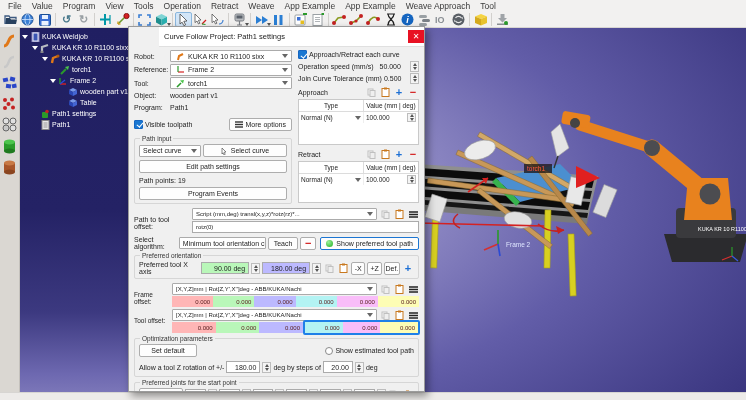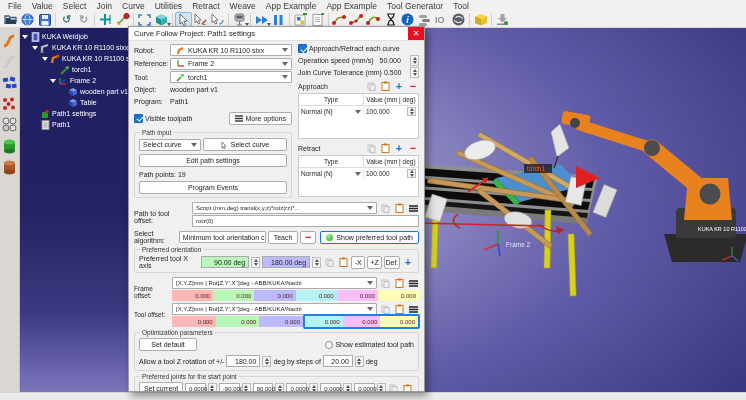--- a/index.html
+++ b/index.html
@@ -25,21 +25,21 @@
   .tree{position:absolute;left:20px;top:0;bottom:0;width:108px;background:linear-gradient(180deg,#201f62 0%,#242265 50%,#3c3980 78%,#6d68b0 95%,#7b76b8 100%);overflow:hidden;padding-top:3px;}
   .trow{display:flex;align-items:center;height:11px;color:#fff;font-size:7px;white-space:nowrap;}
   .tri{width:0;height:0;border-left:3.5px solid transparent;border-right:3.5px solid transparent;border-top:4.5px solid #fff;margin-right:2px;flex:none;}
   .tico{width:10px;height:10px;margin-right:2px;flex:none;display:flex;align-items:center;justify-content:center;}
   .viewport{position:absolute;left:128px;right:0;top:0;bottom:0;}
   .viewport svg{display:block;}
   .statusbar{position:absolute;left:0;right:0;bottom:0;height:8px;background:#edebe9;border-top:1px solid #d7d5d2;}
 
   
   .dialog{position:absolute;left:128px;top:26px;width:297px;height:366px;background:#f0f0f0;border:1px solid #9b9b9b;box-shadow:3px 4px 8px rgba(0,0,0,.4);z-index:10;font-size:7px;color:#1d1d1d;display:flex;flex-direction:column;}
-  .dtitle{height:14px;background:#fff;border-bottom:1px solid #e0e0e0;display:flex;align-items:center;padding-left:5px;font-size:7.5px;color:#222;flex:none;}
+  .dtitle{height:20px;background:#fff;border-bottom:1px solid #e0e0e0;display:flex;align-items:center;padding-left:5px;font-size:7.5px;color:#222;flex:none;margin-left:30px;}
   .dclose{margin-left:auto;width:16px;height:13px;background:#e81123;color:#fff;display:flex;align-items:center;justify-content:center;font-size:8px;line-height:8px;}
   .dbody{flex:1;padding:3px 5px 2px;overflow:hidden;display:flex;flex-direction:column;}
   .row{display:flex;align-items:center;gap:2px;}
   .lbl{color:#1d1d1d;}
   .combo{display:flex;align-items:center;gap:2px;background:#fff;border:1px solid #ababab;border-radius:1px;height:12px;padding:0 3px;flex:1;min-width:0;white-space:nowrap;overflow:hidden;}
   .car{width:0;height:0;border-left:3px solid transparent;border-right:3px solid transparent;border-top:4px solid #666;margin-left:auto;flex:none;}
   .btn{background:#fdfdfd;border:1px solid #adadad;border-radius:2px;height:13px;display:inline-flex;align-items:center;justify-content:center;font-size:7px;padding:0 5px;white-space:nowrap;}
   .cb{width:9px;height:9px;background:#1977d2;border:1px solid #1565c0;border-radius:1px;position:relative;flex:none;}
   .cb::after{content:"";position:absolute;left:2.5px;top:0.5px;width:2.5px;height:5px;border:solid #fff;border-width:0 1.5px 1.5px 0;transform:rotate(40deg);}
   .radio{width:8px;height:8px;border:1px solid #8a8a8a;border-radius:50%;background:#fff;flex:none;}
@@ -67,29 +67,29 @@
   .spacer{flex:1;}
 </style>
 </head>
 <body>
 
 <div class="app">
 
   <div class="menubar">
     <span>File</span>
     <span>Value</span>
-    <span>Select</span>
-    <span>Join</span>
-    <span>Curve</span>
-    <span>Utilities</span>
+    <span>Program</span>
+    <span>View</span>
+    <span>Tools</span>
+    <span>Operation</span>
     <span>Retract</span>
     <span>Weave</span>
     <span>App Example</span>
     <span>App Example</span>
-    <span>Tool Generator</span>
+    <span>Weave Approach</span>
     <span>Tool</span>
   </div>
 
   <div class="toolbar">
     <div class="tb">
         <svg width="14" height="12">
           <path d="M1 10 L2 4 L6 4 L7 5.5 L13 5.5 L12 10 Z" fill="#27405e"></path>
           <path d="M1 10 L1 2 L5 2 L6 3.5 L12 3.5 L12 5" fill="none" stroke="#3d5a80" stroke-width="1.3"></path>
         </svg>
       </div>

